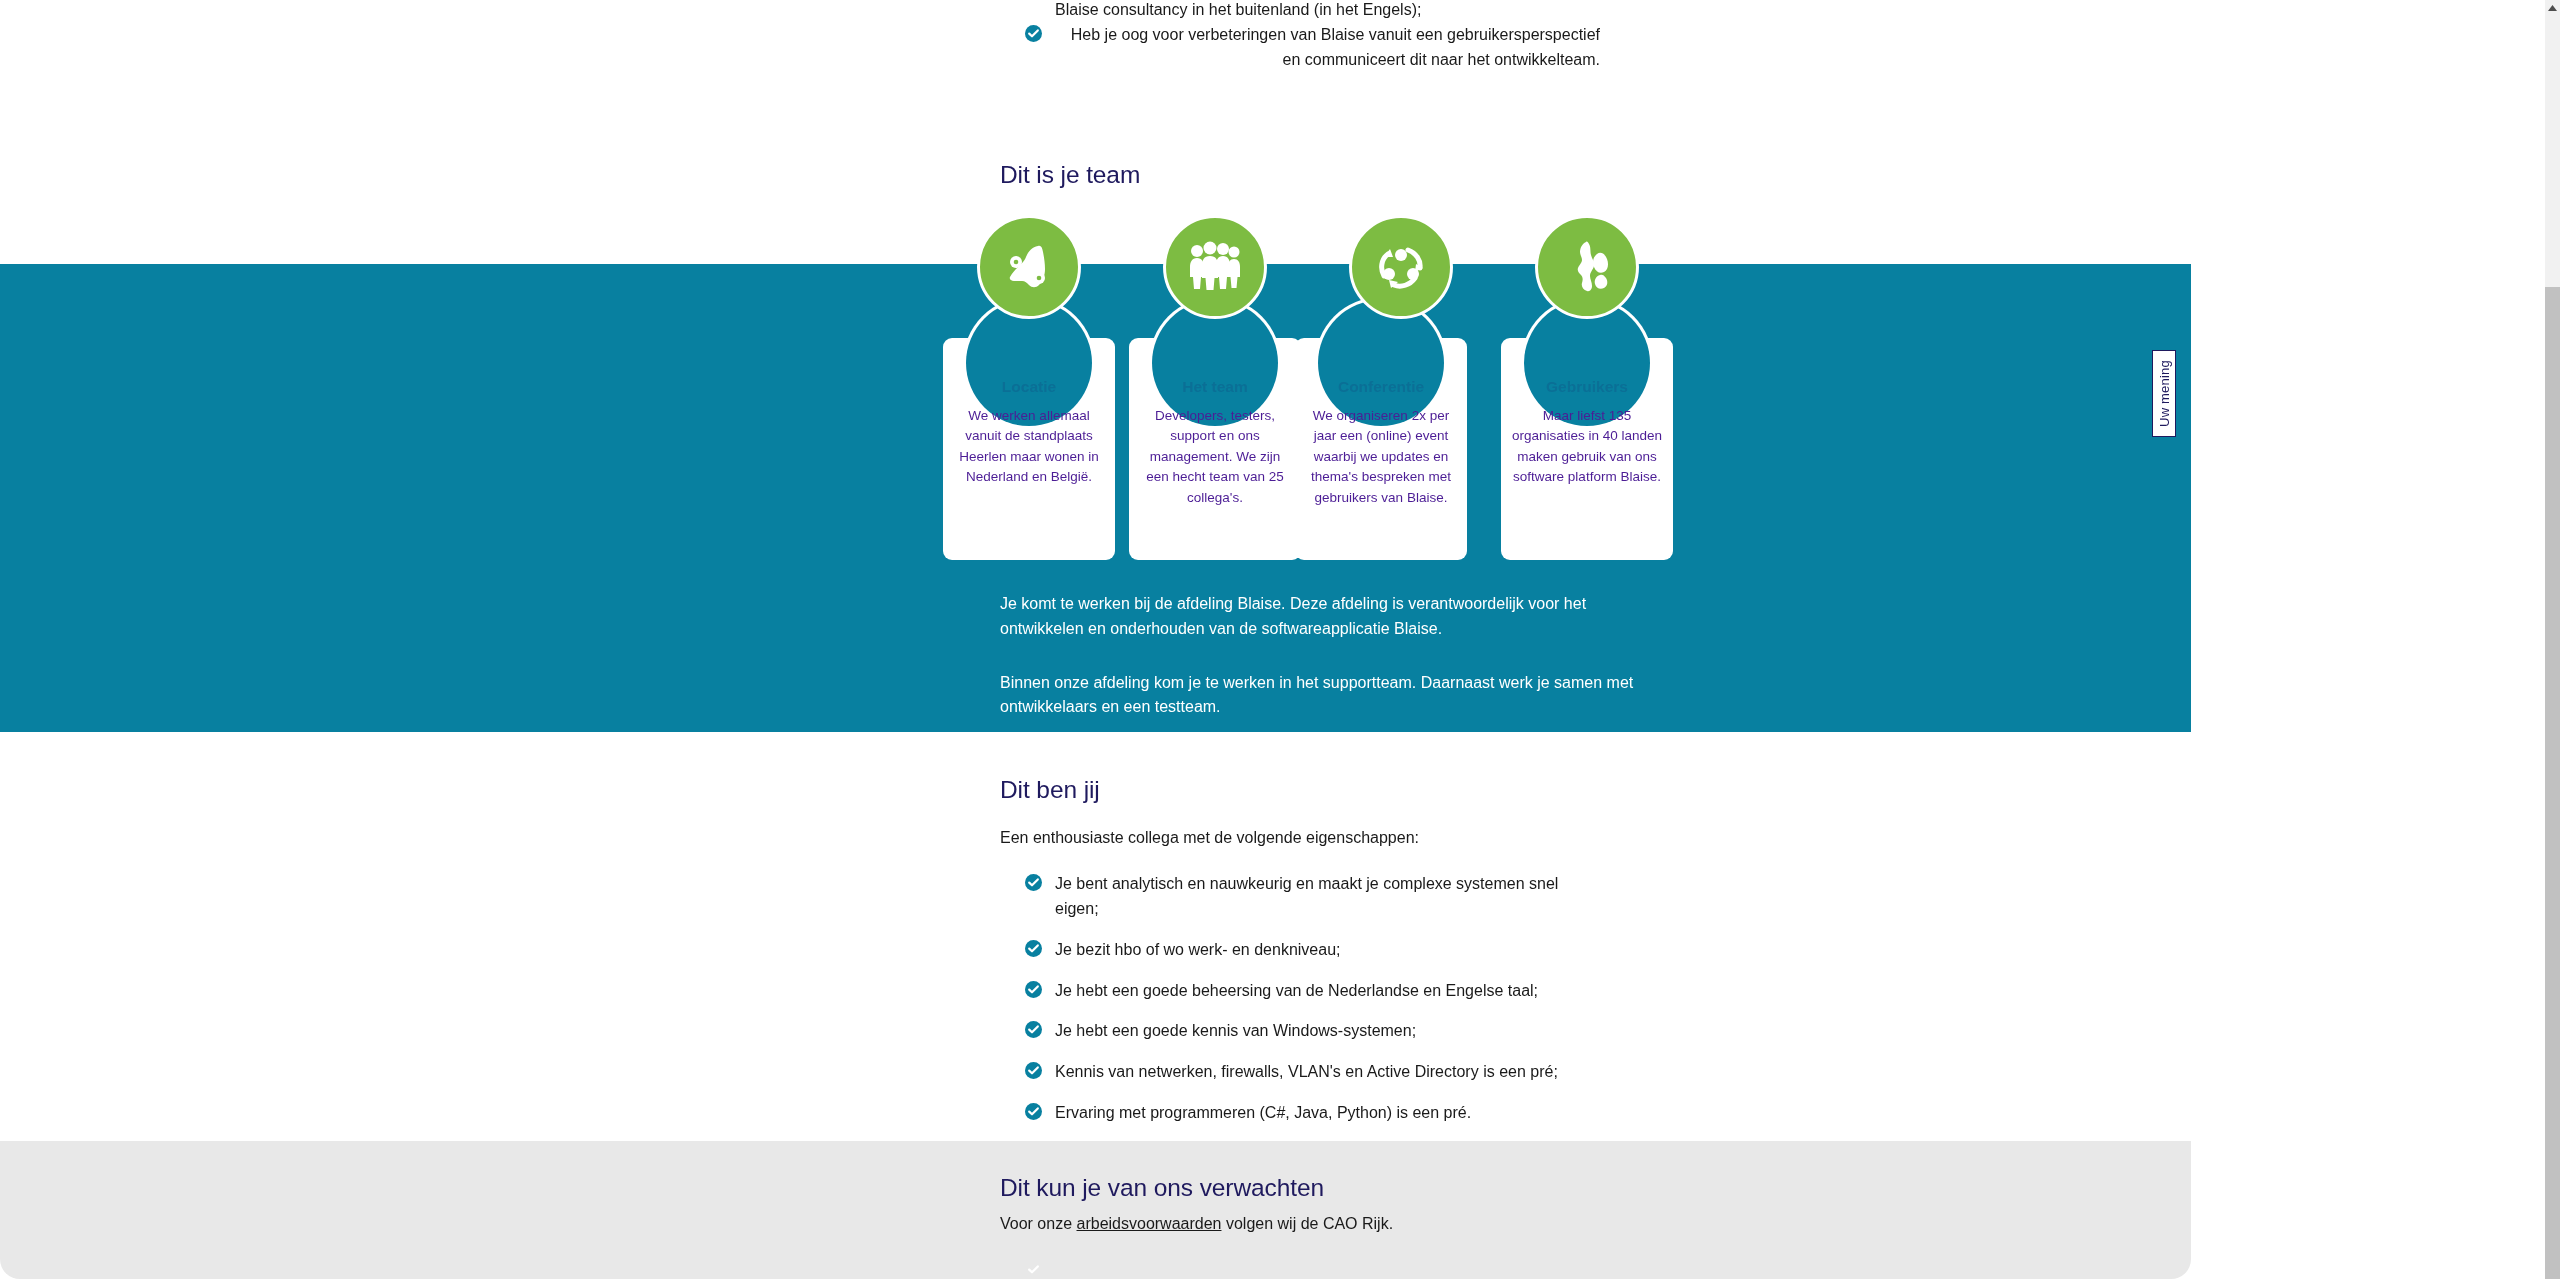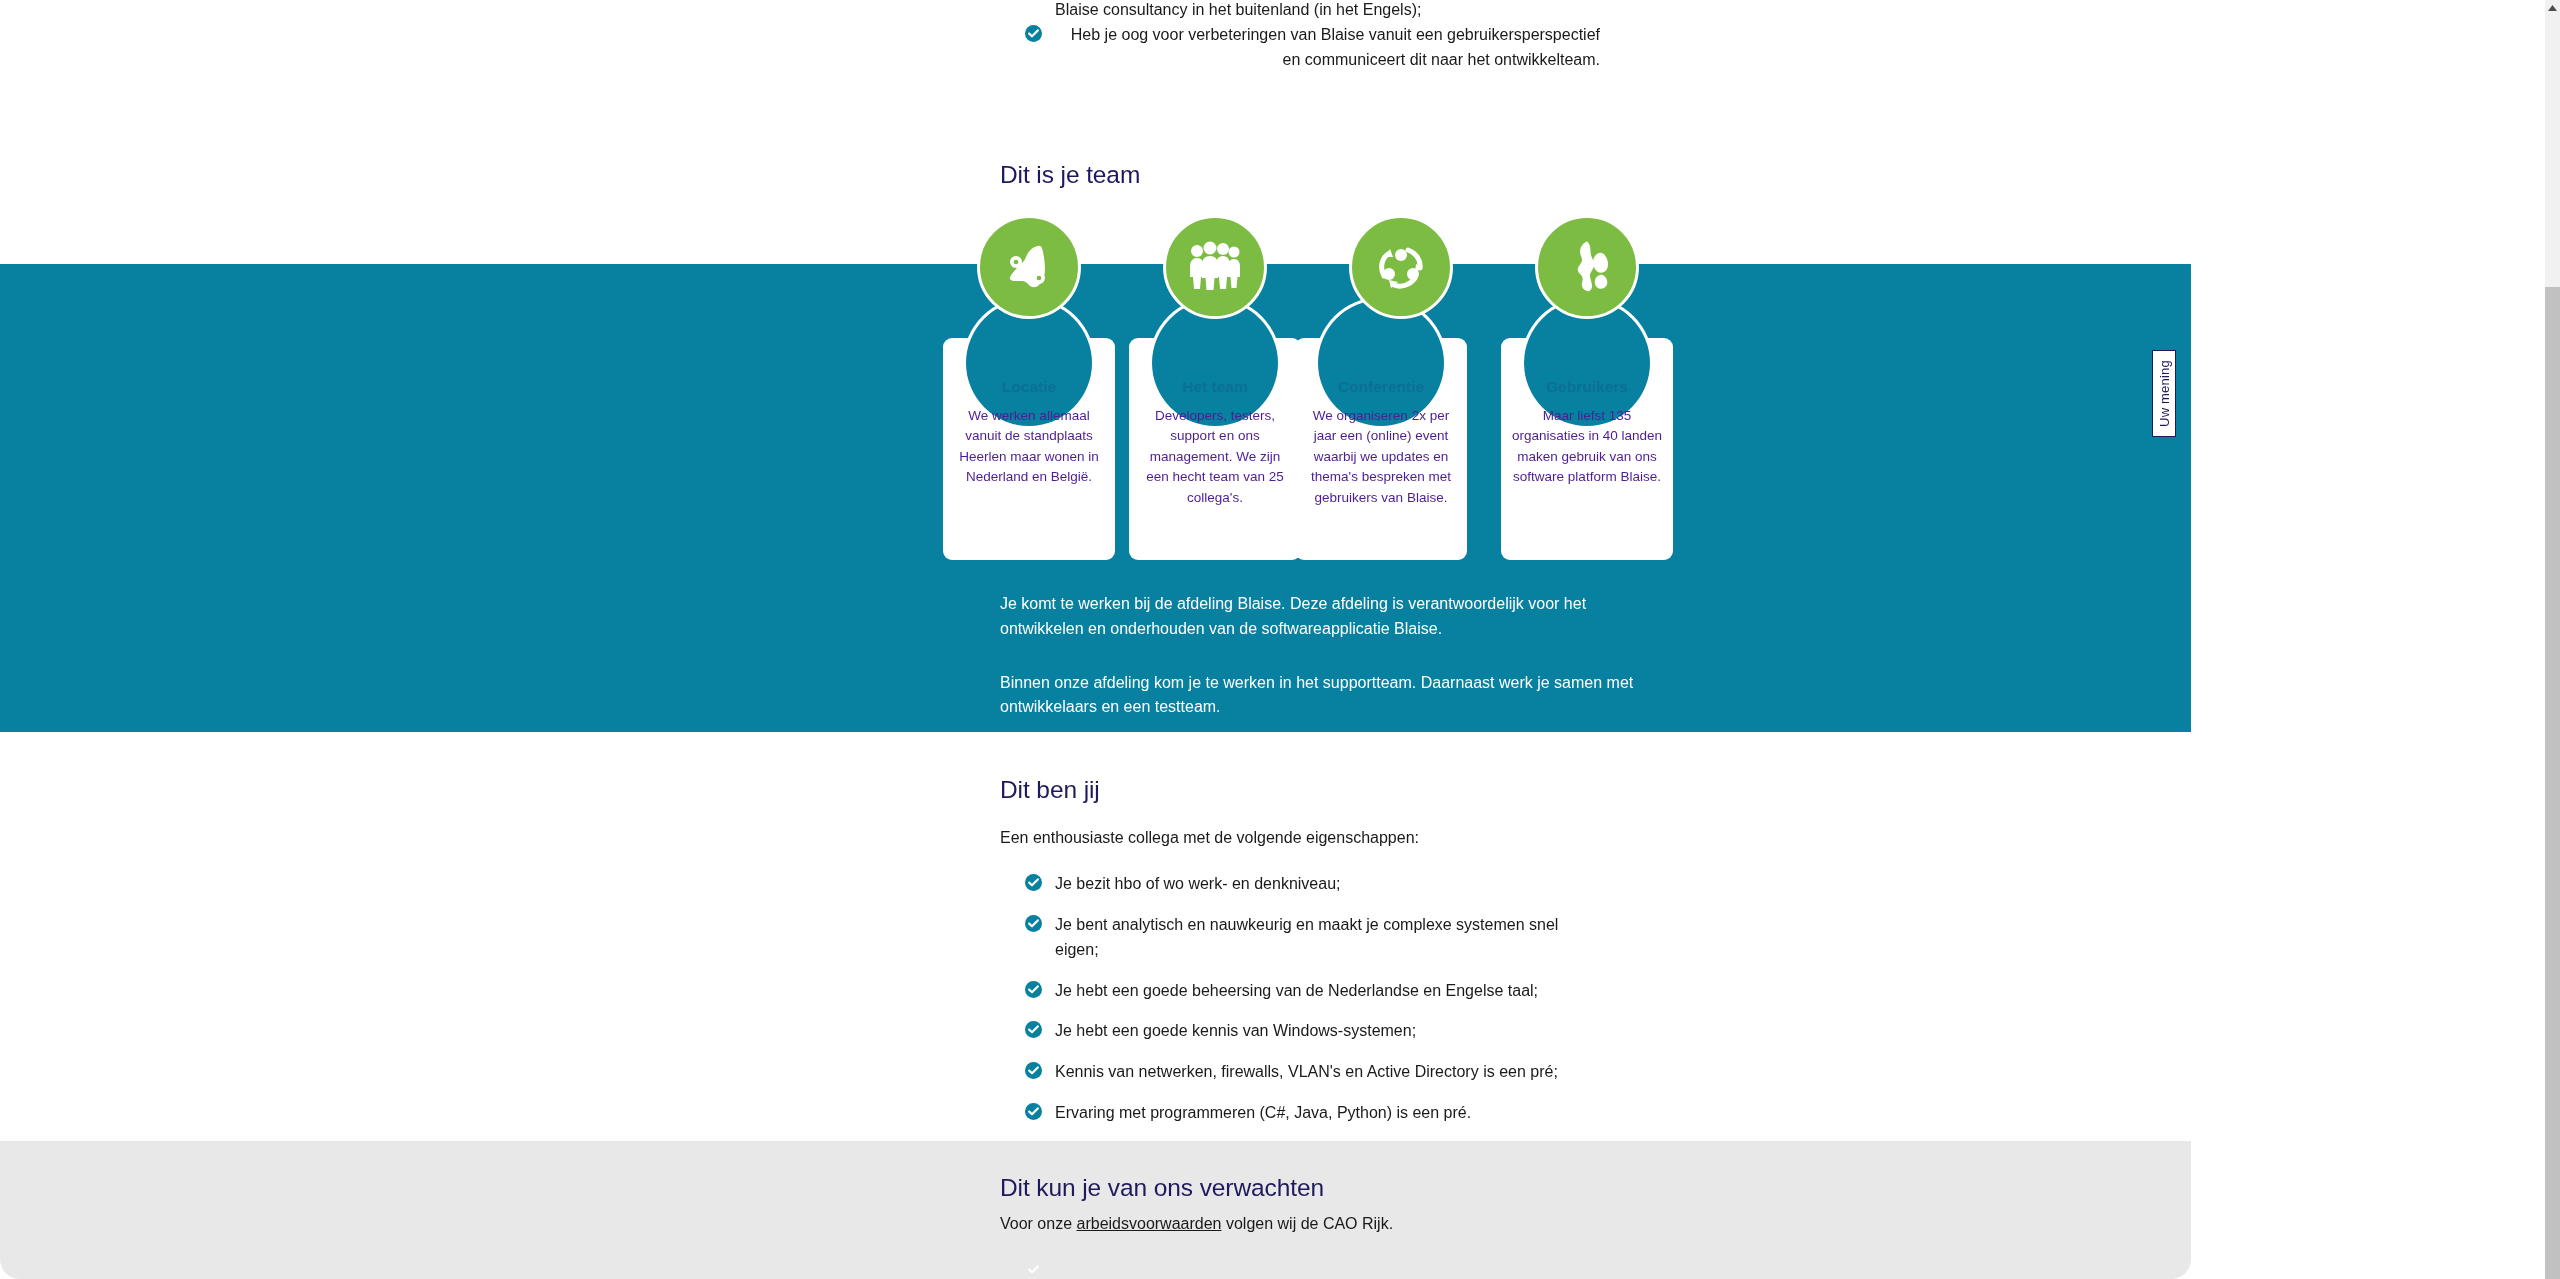--- a/index.html
+++ b/index.html
@@ -321,29 +321,29 @@
     <h2 class="h2">Dit ben jij</h2>
     <p class="p" style="margin-top:22px;">Een enthousiaste collega met de volgende eigenschappen:</p>
 
     <ul class="bullets" style="margin-top:21px;">
       <li class="bullet">
         <span class="chk">
           <svg width="17" height="17" viewBox="0 0 17 17">
               <path d="M4.2 8.6 L7 11.3 L12.8 5.4" stroke="#ffffff" stroke-width="2.2" fill="none" stroke-linecap="round" stroke-linejoin="round"></path>
             </svg>
         </span>
+        <span>Je bent analytisch en nauwkeurig en maakt je complexe systemen snel eigen;</span>
+      </li>
+      <li class="bullet">
+        <span class="chk">
+          <svg width="17" height="17" viewBox="0 0 17 17">
+              <path d="M4.2 8.6 L7 11.3 L12.8 5.4" stroke="#ffffff" stroke-width="2.2" fill="none" stroke-linecap="round" stroke-linejoin="round"></path>
+            </svg>
+        </span>
         <span>Je bezit hbo of wo werk- en denkniveau;</span>
-      </li>
-      <li class="bullet">
-        <span class="chk">
-          <svg width="17" height="17" viewBox="0 0 17 17">
-              <path d="M4.2 8.6 L7 11.3 L12.8 5.4" stroke="#ffffff" stroke-width="2.2" fill="none" stroke-linecap="round" stroke-linejoin="round"></path>
-            </svg>
-        </span>
-        <span>Je bent analytisch en nauwkeurig en maakt je complexe systemen snel eigen;</span>
       </li>
       <li class="bullet">
         <span class="chk">
           <svg width="17" height="17" viewBox="0 0 17 17">
               <path d="M4.2 8.6 L7 11.3 L12.8 5.4" stroke="#ffffff" stroke-width="2.2" fill="none" stroke-linecap="round" stroke-linejoin="round"></path>
             </svg>
         </span>
         <span>Je hebt een goede beheersing van de Nederlandse en Engelse taal;</span>
       </li>
       <li class="bullet">

